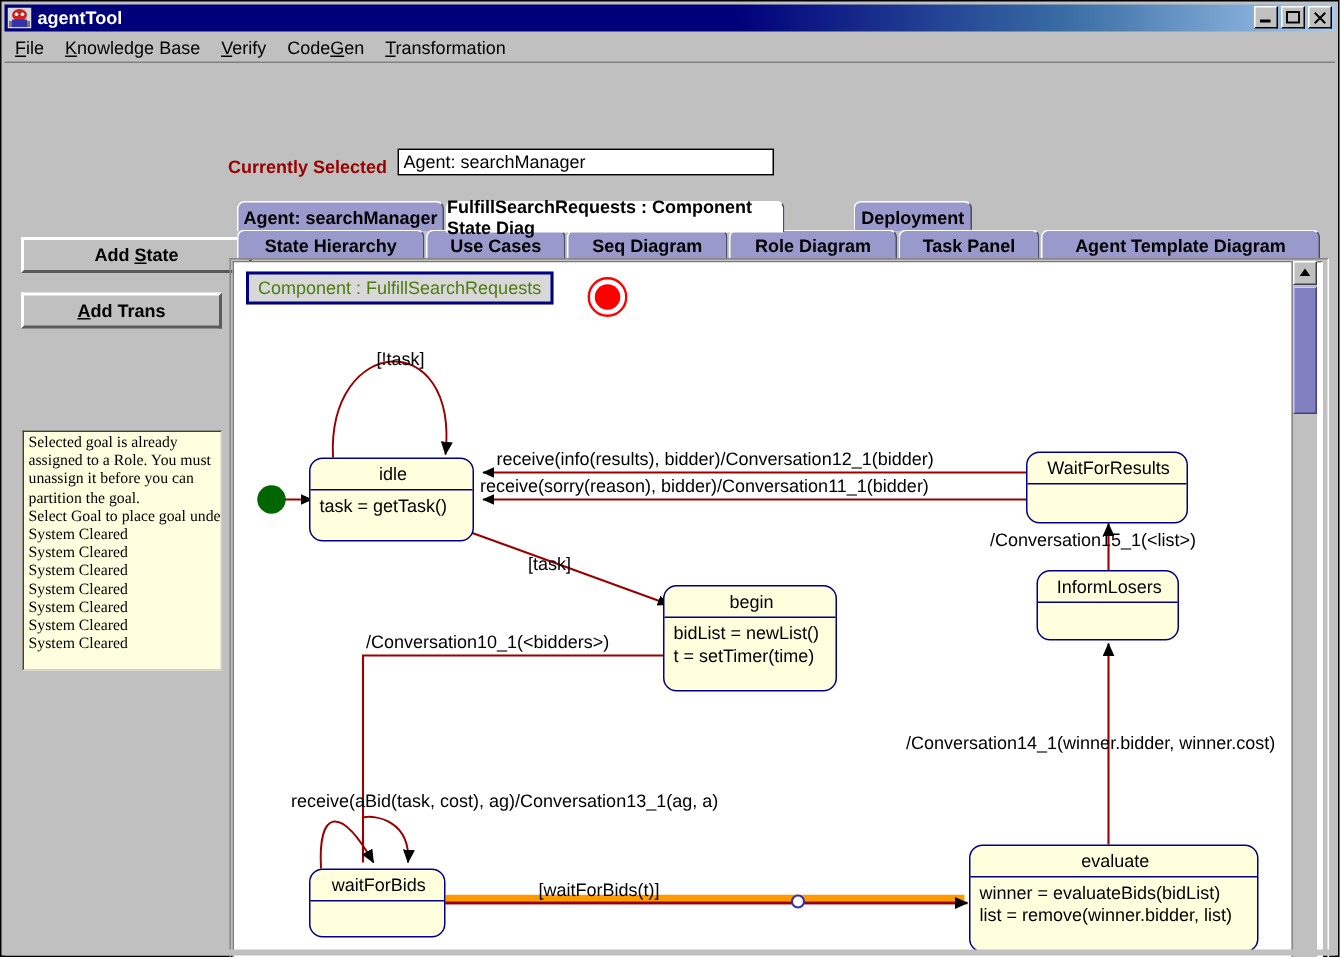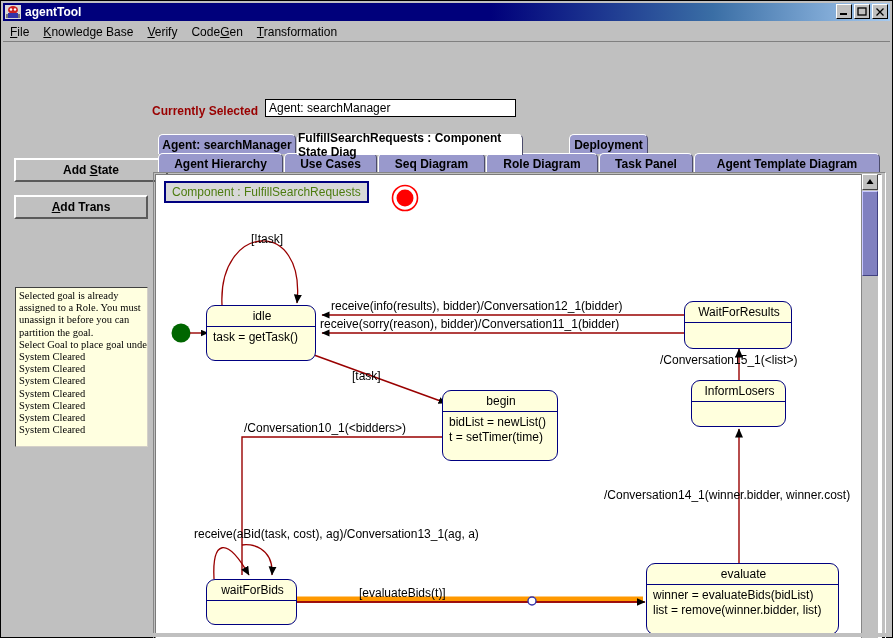--- a/index.html
+++ b/index.html
@@ -307,21 +307,21 @@
       <div class="tab selected" style="left:294px;width:226px;top:0;">
         <span>FulfillSearchRequests : Component State Diag</span>
       </div>
       <div class="tab" style="left:566px;width:79px;top:0;">
         <span>Deployment</span>
       </div>
     </div>
 
     <div class="tabs-row" style="left:0;top:110px;width:887px;">
       <div class="tab" style="left:155px;width:125px;top:0;">
-        <span>Agent Hierarchy</span>
+        <span>State Hierarchy</span>
       </div>
       <div class="tab" style="left:281px;width:93px;top:0;">
         <span>Use Cases</span>
       </div>
       <div class="tab" style="left:375px;width:107px;top:0;">
         <span>Seq Diagram</span>
       </div>
       <div class="tab" style="left:483px;width:112px;top:0;">
         <span>Role Diagram</span>
       </div>
@@ -430,21 +430,21 @@
         <div class="edge-label" style="left:175px;top:124px;">receive(info(results), bidder)/Conversation12_1(bidder)</div>
 
         <div class="edge-label" style="left:164px;top:142px;">receive(sorry(reason), bidder)/Conversation11_1(bidder)</div>
 
         <div class="edge-label" style="left:196px;top:194px;">[task]</div>
 
         <div class="edge-label" style="left:88px;top:246px;">/Conversation10_1(&lt;bidders&gt;)</div>
 
         <div class="edge-label" style="left:38px;top:352px;">receive(aBid(task, cost), ag)/Conversation13_1(ag, a)</div>
 
-        <div class="edge-label" style="left:203px;top:411px;">[evaluateBids(t)]</div>
+        <div class="edge-label" style="left:203px;top:411px;">[waitForBids(t)]</div>
 
         <div class="edge-label" style="left:448px;top:313px;">/Conversation14_1(winner.bidder, winner.cost)</div>
 
         <div class="edge-label" style="left:504px;top:178px;">/Conversation15_1(&lt;list&gt;)</div>
 
       </div>
     </div>
 
     <div class="outer-frame"></div>
 

